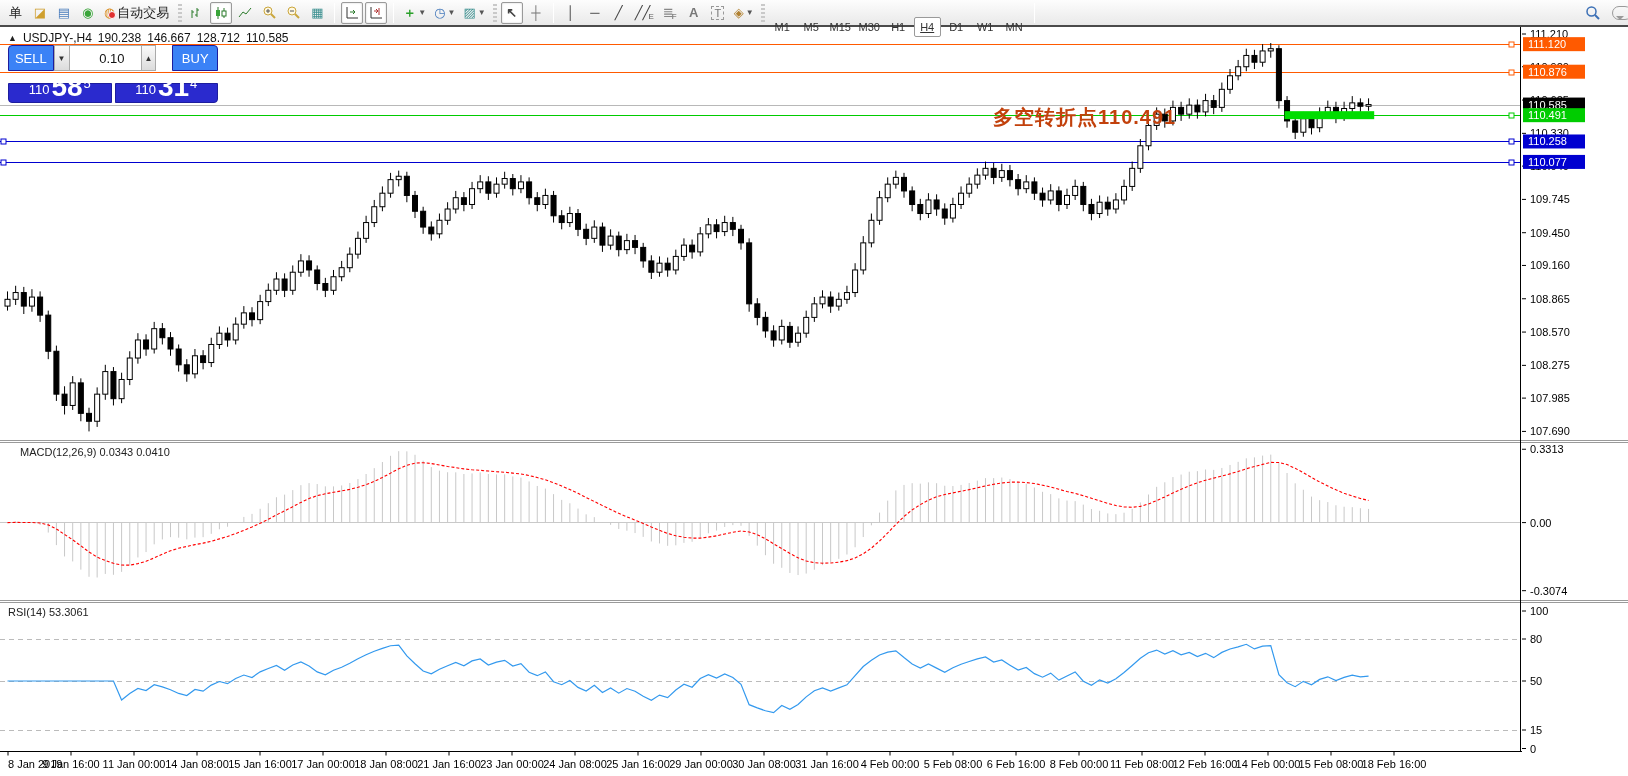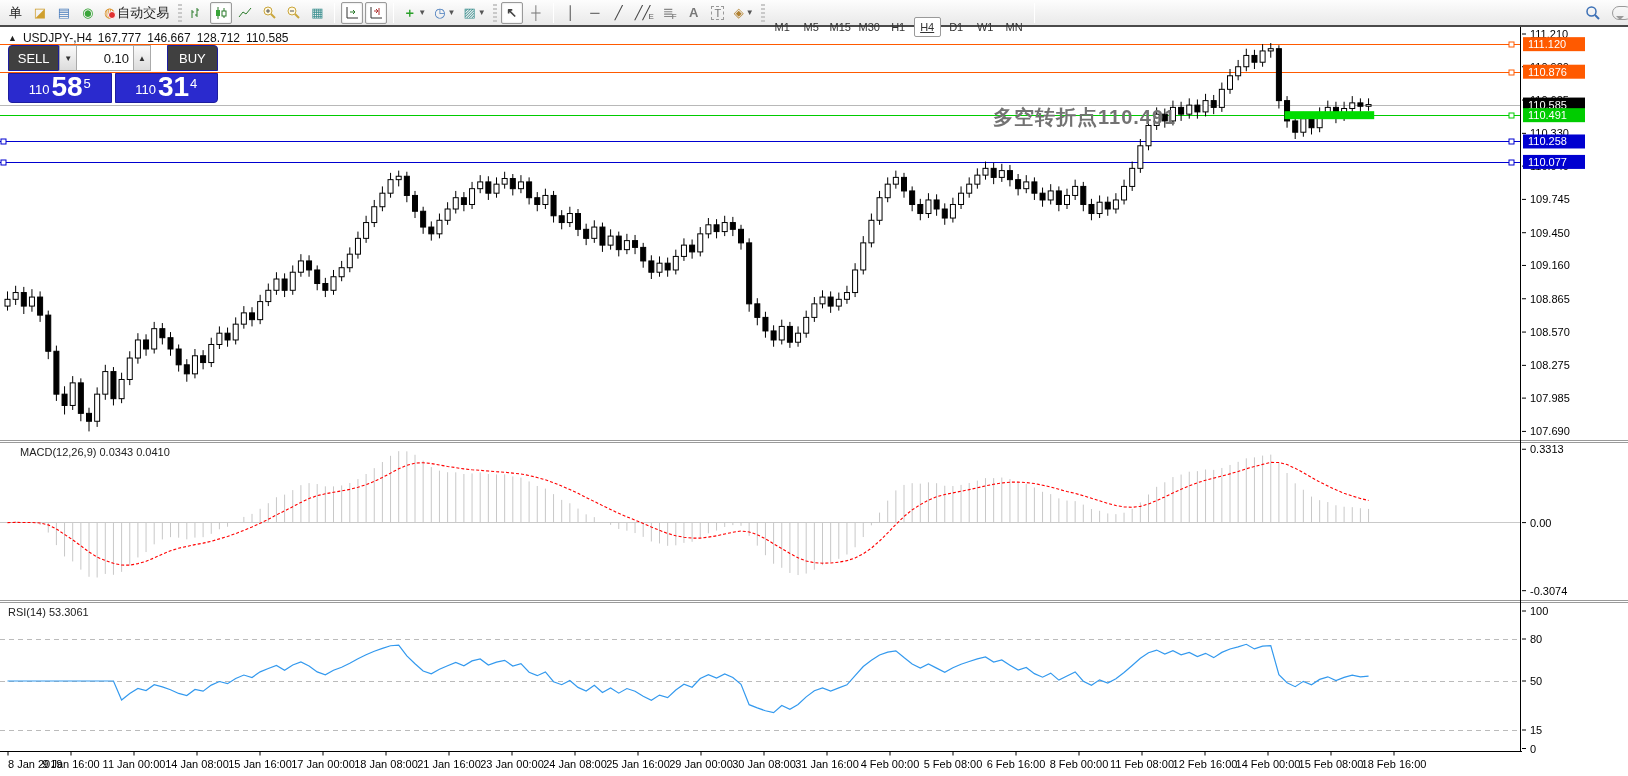--- a/index.html
+++ b/index.html
@@ -35,36 +35,36 @@
     position:relative; margin-right:-8px; }
   .chat-bubble::after { content:""; position:absolute; left:3px; bottom:-5px;
     border:4px solid transparent; border-top-color:#9a9a9a; }
 
   
   #chart-svg { position:absolute; top:0; left:0; z-index:5; }
   #chart-title { position:absolute; top:31px; left:8px; z-index:10; font-size:12px; color:#111;
     display:flex; gap:6px; align-items:center; }
   #chart-title .tri { font-size:9px; color:#222; }
   #annotation { position:absolute; top:104px; left:993px; z-index:12;
-    font-size:20px; font-weight:bold; color:#737373; letter-spacing:1px; white-space:nowrap; }
+    font-size:20px; font-weight:bold; color:#c2410c; letter-spacing:1px; white-space:nowrap; }
   .ind-label { position:absolute; left:8px; z-index:10; font-size:11px; color:#222; }
   #macd-label { top:446px;padding-left:12px; } #rsi-label  { top:606px; }
 
   
   #trade-panel { position:absolute; top:45px; left:8px; z-index:20; width:210px; }
   #tp-row1 { display:flex; height:26px; }
-  .tp-btn { background:#404040; color:#fff; font-size:13px; display:flex; align-items:center;
+  .tp-btn { background:#3b82f6; color:#fff; font-size:13px; display:flex; align-items:center;
     justify-content:center; width:52px; border:1px solid #1d1d9e; }
   #sell-btn { border-radius:4px 0 0 0; }
   #buy-btn  { border-radius:0 4px 0 0;margin-left:16px; }
   .tp-step { width:18px; background:linear-gradient(#fafafa,#dcdcdc); border:1px solid #aaa;
     font-size:8px; color:#333; display:flex; align-items:center; justify-content:center; }
-  #tp-vol { width:56px; border:1px solid #aaa; border-left:none; border-right:none;
-    text-align:right; font-size:13px; padding-right:4px; color:#111; }
-  #tp-row2 { display:flex; gap:3px; margin-top:2px; height:30px; }
+  #tp-vol { width:71px; border:1px solid #aaa; border-left:none; border-right:none;
+    text-align:right; font-size:13px; padding-right:16px; color:#111; }
+  #tp-row2 { display:flex; gap:3px; margin-top:12px; height:20px; }
   .tp-price { flex:1; background:#2a2ace; color:#fff; display:flex; align-items:flex-end;
     justify-content:center; padding-bottom:2px; border:1px solid #1d1d9e; }
   #tp-sell-price { border-radius:0 0 0 4px; } #tp-buy-price { border-radius:0 0 4px 0; }
   .tp-prefix { font-size:13px; margin-right:2px; line-height:20px; }
   .tp-big { font-size:28px; font-weight:bold; line-height:26px; }
   .tp-sup { font-size:13px; vertical-align:top; line-height:12px; margin-left:1px;
     position:relative; top:-10px; }
 </style>
 </head>
 <body>
@@ -829,21 +829,21 @@
       <text x="1268" y="767.5" font-size="11" font-family="Liberation Sans, sans-serif" fill="#000" text-anchor="middle">14 Feb 00:00</text>
       <line x1="1331" y1="751.5" x2="1331" y2="755.5" stroke="#000"></line>
       <text x="1331" y="767.5" font-size="11" font-family="Liberation Sans, sans-serif" fill="#000" text-anchor="middle">15 Feb 08:00</text>
       <line x1="1394" y1="751.5" x2="1394" y2="755.5" stroke="#000"></line>
       <text x="1394" y="767.5" font-size="11" font-family="Liberation Sans, sans-serif" fill="#000" text-anchor="middle">18 Feb 16:00</text>
     </svg>
 
   <div id="chart-title">
     <span class="tri">▲</span>
     <span>USDJPY-,H4</span>
-    <span>167.777</span>
+    <span>190.238</span>
     <span>146.667</span>
     <span>128.712</span>
     <span>110.585</span>
   </div>
 
   <div id="trade-panel">
     <div id="tp-row1">
       <div class="tp-btn" id="sell-btn">SELL</div>
       <div class="tp-step">▼</div>
       <input id="tp-vol" value="0.10" style="">

